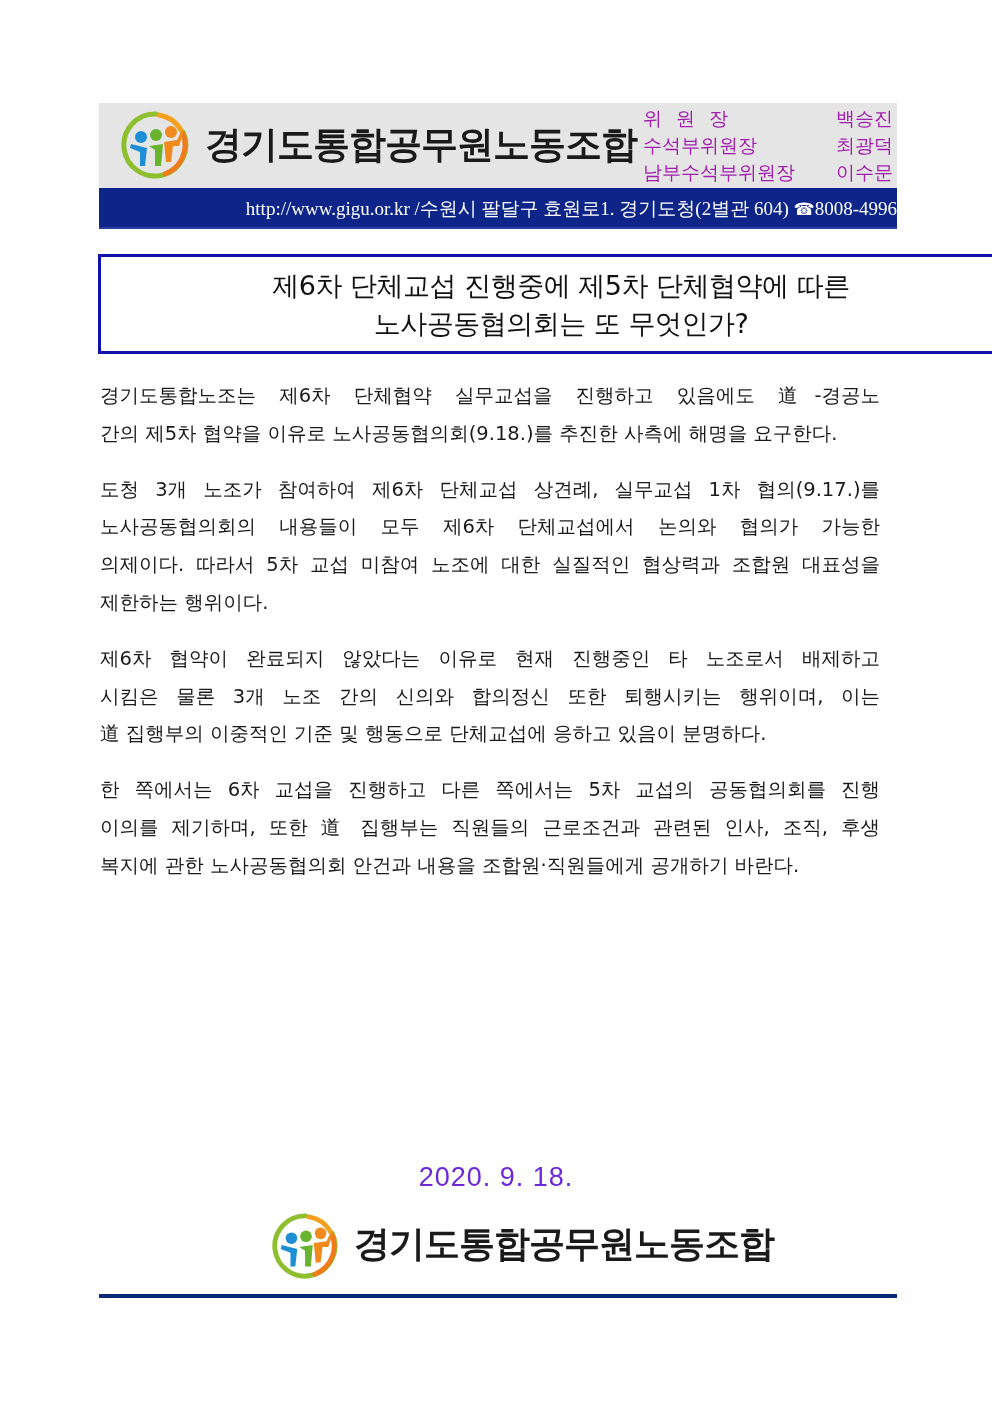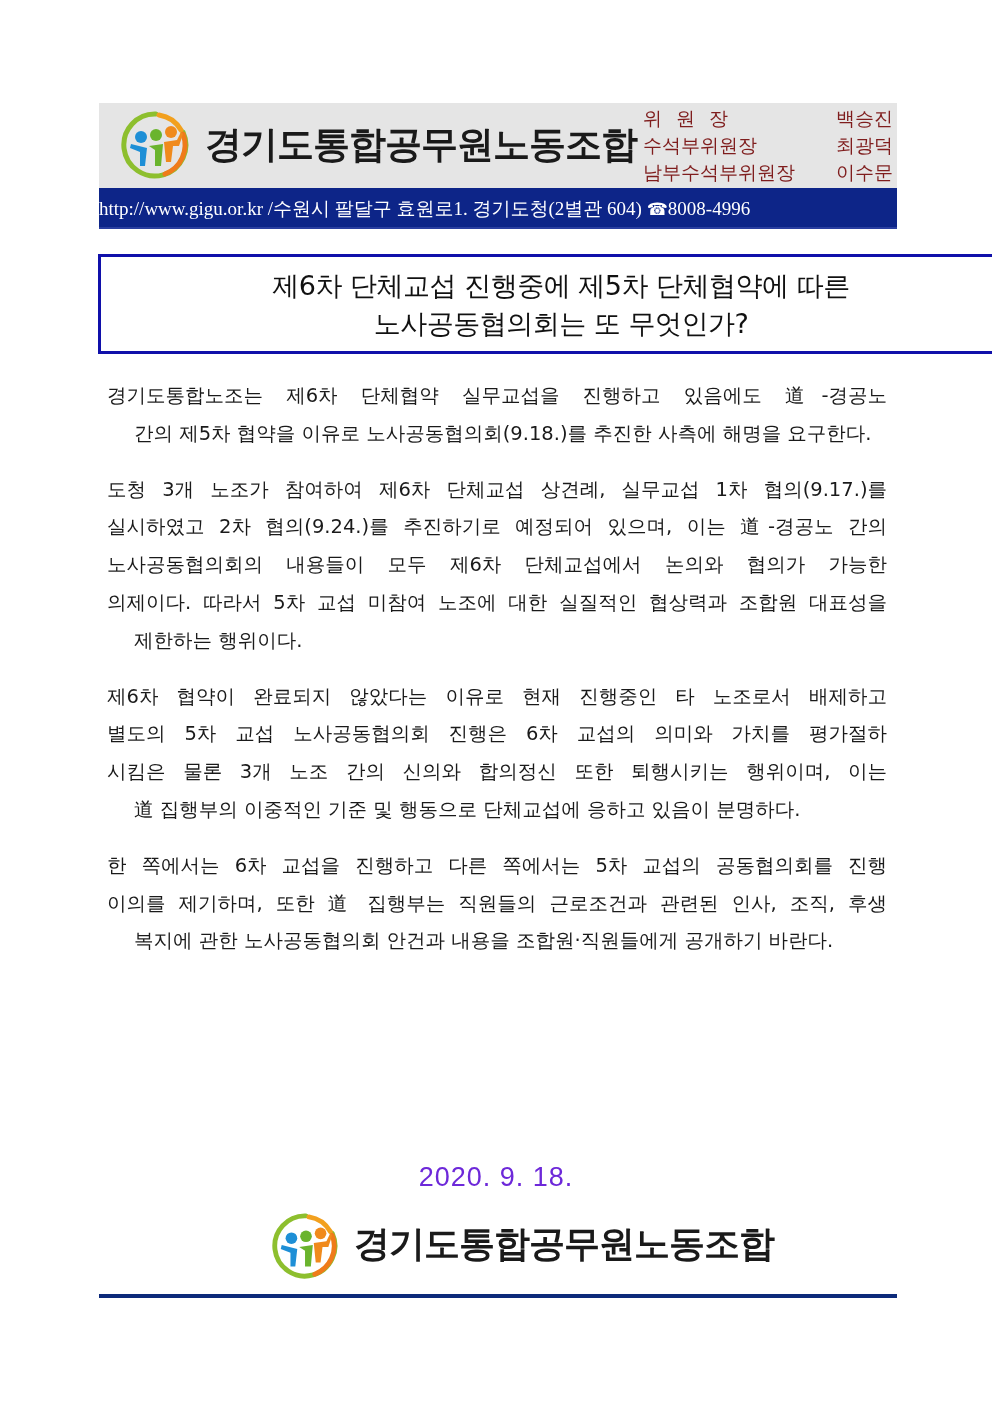--- a/index.html
+++ b/index.html
@@ -3,36 +3,36 @@
 <meta charset="utf-8">
 <style>
   html, body { margin:0; padding:0; background:#ffffff; }
   body { width:992px; height:1403px; position:relative; overflow:hidden;
          font-family:"DejaVu Sans","Liberation Sans",sans-serif; color:#111; }
   .header { position:absolute; left:99px; top:103px; width:798px; height:126px; }
   .header-top { position:absolute; left:0; top:0; width:798px; height:85px; background:#e5e5e5; }
   .logo { position:absolute; left:22px; top:7px; width:70px; height:70px; }
   .org-name { position:absolute; left:106px; top:18px; font-size:37px; font-weight:bold;
               letter-spacing:-1px; color:#1a1a1a; white-space:nowrap; line-height:48px; }
-  .officers { position:absolute; left:544px; top:2px; width:250px; font-size:19px; line-height:27px; color:#7f1d1d; }
+  .officers { position:absolute; left:544px; top:2px; width:250px; font-size:19px; line-height:27px; color:#a21caf; }
   .officer-row { display:flex; justify-content:space-between; white-space:nowrap; }
   .officer-row .role-spaced { letter-spacing:14px; }
   .header-band { position:absolute; left:0; top:85px; width:798px; height:41px; background:#0d2588;
                  color:#fff; font-family:"Liberation Serif","DejaVu Serif",serif; font-size:19px;
-                 line-height:41px; text-align:left; white-space:nowrap; border-bottom:2px solid #2a3fa0; box-sizing:border-box; }
+                 line-height:41px; text-align:right; white-space:nowrap; border-bottom:2px solid #2a3fa0; box-sizing:border-box; }
   .header-band .phone-icon { font-size:17px; }
   .title-box { position:absolute; left:98px; top:254px; width:926px; height:100px;
                border:3px solid #1010aa; box-sizing:border-box; text-align:center; }
   .title-line { font-size:27px; line-height:38px; color:#111; letter-spacing:-0.5px; white-space:nowrap; }
   .title-line:first-child { margin-top:10px; }
-  .body-text { position:absolute; left:107px; top:377px; width:780px; font-size:19.5px; line-height:37.8px;
+  .body-text { position:absolute; left:100px; top:377px; width:780px; font-size:19.5px; line-height:37.8px;
                color:#1a1a1a; text-align:justify; }
   .para { margin:0 0 18px 0; }
   .line { display:block; white-space:nowrap; text-align-last:justify; }
-  .line.last { text-align-last:left;margin-left:27px; }
+  .line.last { text-align-last:left; }
   .date { position:absolute; left:0; width:992px; top:1162px; text-align:center; font-size:27px;
           font-family:"Liberation Sans",sans-serif; letter-spacing:1px; color:#6d28d9; }
   .footer-logo-wrap { position:absolute; left:272px; top:1212px; width:460px; height:70px; }
   .footer-logo { position:absolute; left:0; top:0; width:68px; height:68px; }
   .footer-org { position:absolute; left:82px; top:8px; font-size:36px; font-weight:bold; letter-spacing:-1px;
                 color:#1a1a1a; white-space:nowrap; line-height:48px; }
   .footer-rule { position:absolute; left:99px; top:1294px; width:798px; height:4px; background:#0d2a7a; }
 </style>
 </head>
 <body>
@@ -78,28 +78,26 @@
   <div class="title-line">노사공동협의회는 또 무엇인가?</div>
 </div>
 
 <div class="body-text">
   <p class="para">
     <span class="line"> 경기도통합노조는 제6차 단체협약 실무교섭을 진행하고 있음에도 道-경공노</span>
     <span class="line last">간의 제5차 협약을 이유로 노사공동협의회(9.18.)를 추진한 사측에 해명을 요구한다.</span>
   </p>
   <p class="para">
     <span class="line"> 도청 3개 노조가 참여하여 제6차 단체교섭 상견례, 실무교섭 1차 협의(9.17.)를</span>
-    <span class="line">실시하였고 2차 협의(9.24.)를 추진하기로 예정되어 있으며, 이는 道-경공노 간의</span>
     <span class="line">노사공동협의회의 내용들이 모두 제6차 단체교섭에서 논의와 협의가 가능한</span>
     <span class="line">의제이다. 따라서 5차 교섭 미참여 노조에 대한 실질적인 협상력과 조합원 대표성을</span>
     <span class="line last">제한하는 행위이다.</span>
   </p>
   <p class="para">
     <span class="line"> 제6차 협약이 완료되지 않았다는 이유로 현재 진행중인 타 노조로서 배제하고</span>
-    <span class="line">별도의 5차 교섭 노사공동협의회 진행은 6차 교섭의 의미와 가치를 평가절하</span>
     <span class="line">시킴은 물론 3개 노조 간의 신의와 합의정신 또한 퇴행시키는 행위이며, 이는</span>
     <span class="line last">道 집행부의 이중적인 기준 및 행동으로 단체교섭에 응하고 있음이 분명하다.</span>
   </p>
   <p class="para">
     <span class="line">한 쪽에서는 6차 교섭을 진행하고 다른 쪽에서는 5차 교섭의 공동협의회를 진행</span>
     <span class="line">이의를 제기하며, 또한 道 집행부는 직원들의 근로조건과 관련된 인사, 조직, 후생</span>
     <span class="line last">복지에 관한 노사공동협의회 안건과 내용을 조합원·직원들에게 공개하기 바란다.</span>
   </p>
 </div>
 

